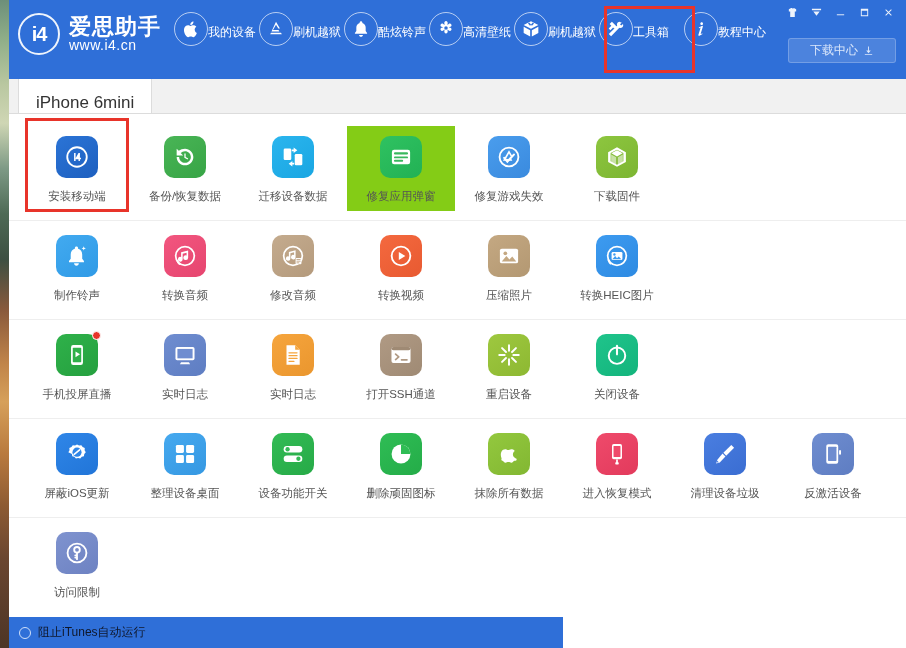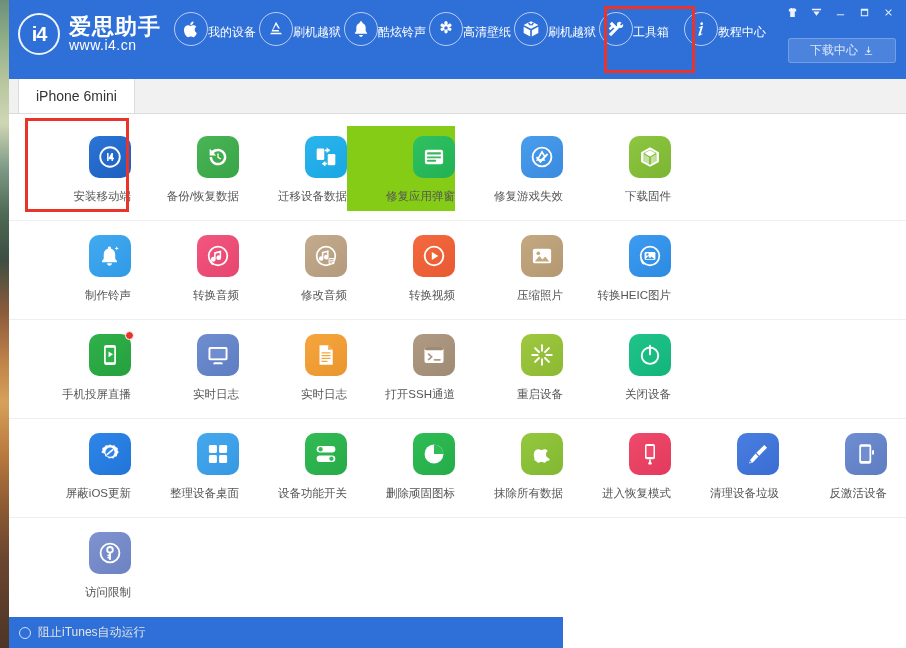--- a/index.html
+++ b/index.html
@@ -93,39 +93,39 @@
 
   
   .tabbar {
     height: 35px; background: #f1f1f1;
     border-bottom: 1px solid #dcdcdc;
     display: flex; align-items: stretch; padding-left: 9px;
   }
   .tab {
     background: #fff; border: 1px solid #dcdcdc; border-bottom: none;
     border-top: none;
-    display: flex; align-items: center; padding: 0 17px;
-    font-size: 14px; color: #333; cursor: pointer;
+    display: flex; align-items: flex-end; padding: 0 17px;
+    font-size: 17px; color: #333; cursor: pointer;
     margin-top: 0;
   }
 
   
   .content {
     height: 503px; background: #fff;
     padding: 8px 0 0 0; overflow: hidden; position: relative;
   }
   .row {
     display: flex; padding-left: 14px;
     border-bottom: 1px solid #eeeeee;
     height: 99px; align-items: flex-start;
   }
   .row.last { border-bottom: none; }
   .cell {
     width: 108px; height: 85px; margin-top: 4px;
-    display: flex; flex-direction: column; align-items: flex-end;
+    display: flex; flex-direction: column; align-items: center;
     justify-content: flex-start; padding-top: 10px;
     cursor: pointer; position: relative;
   }
   .cell.hov { background: #84cc16; }
   .ic {
     width: 42px; height: 42px; border-radius: 10px;
     display: flex; align-items: center; justify-content: center;
     position: relative;
   }
   .ic svg { width: 26px; height: 26px; }
@@ -166,21 +166,21 @@
     position: absolute; left: 0; bottom: 0;
     width: 897px; height: 31px;
     background: #2f6fd8; z-index: 6;
     display: flex; align-items: center; padding-left: 10px;
   }
   .sb-item { display: flex; align-items: center; gap: 7px; cursor: pointer; }
   .sb-radio {
     width: 12px; height: 12px; border-radius: 50%;
     border: 1.5px solid #cfe0fa;
   }
-  .sb-lb { color: #e5e5e5; font-size: 12px; }
+  .sb-lb { color: #0f172a; font-size: 12px; }
 </style>
 </head>
 <body>
 
 <div class="desktop-strip"></div>
 
 <div class="app">
 
   <div class="header">
 

